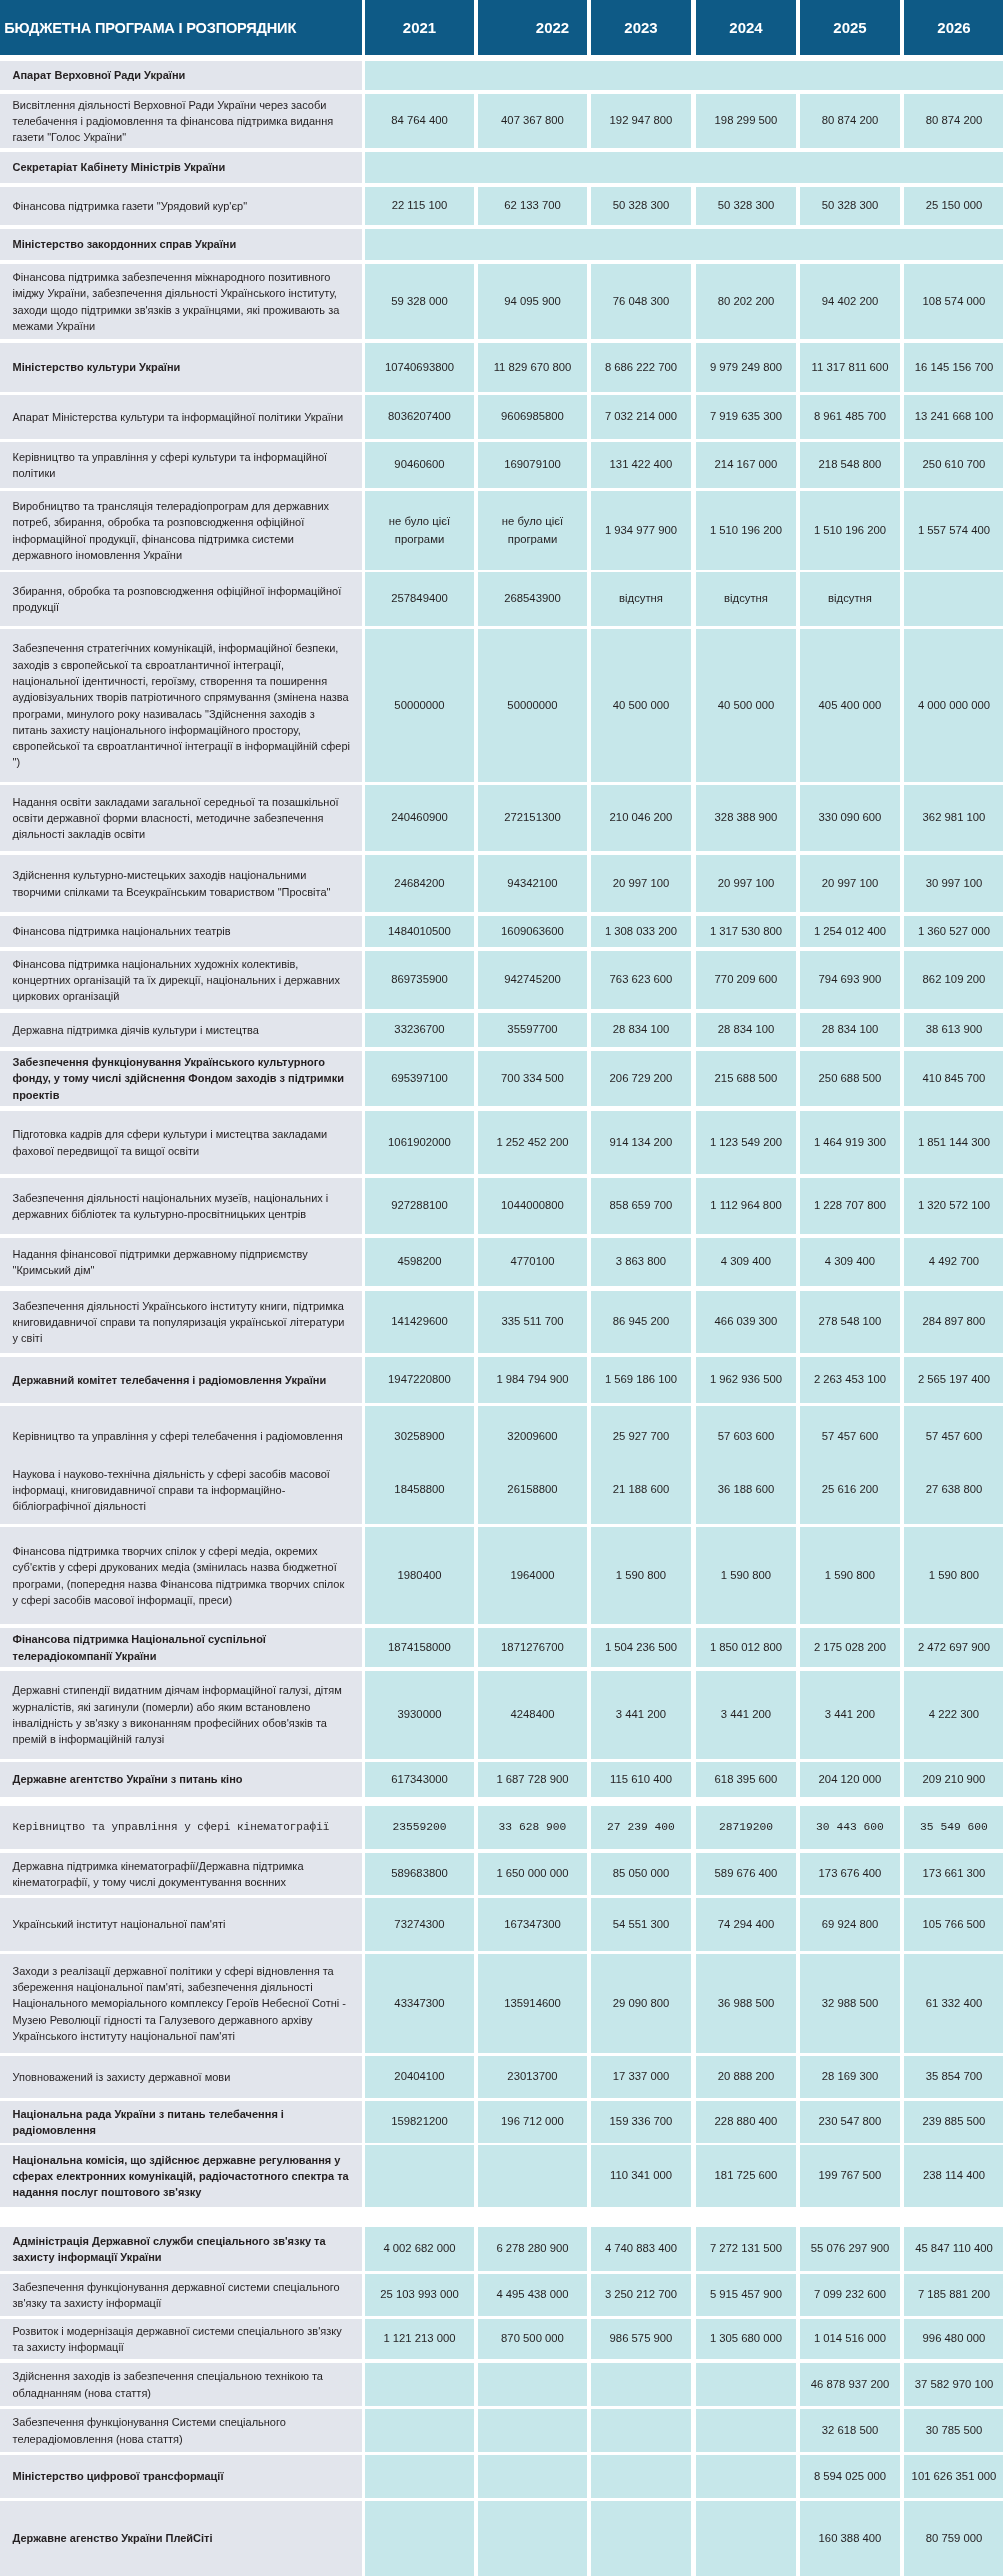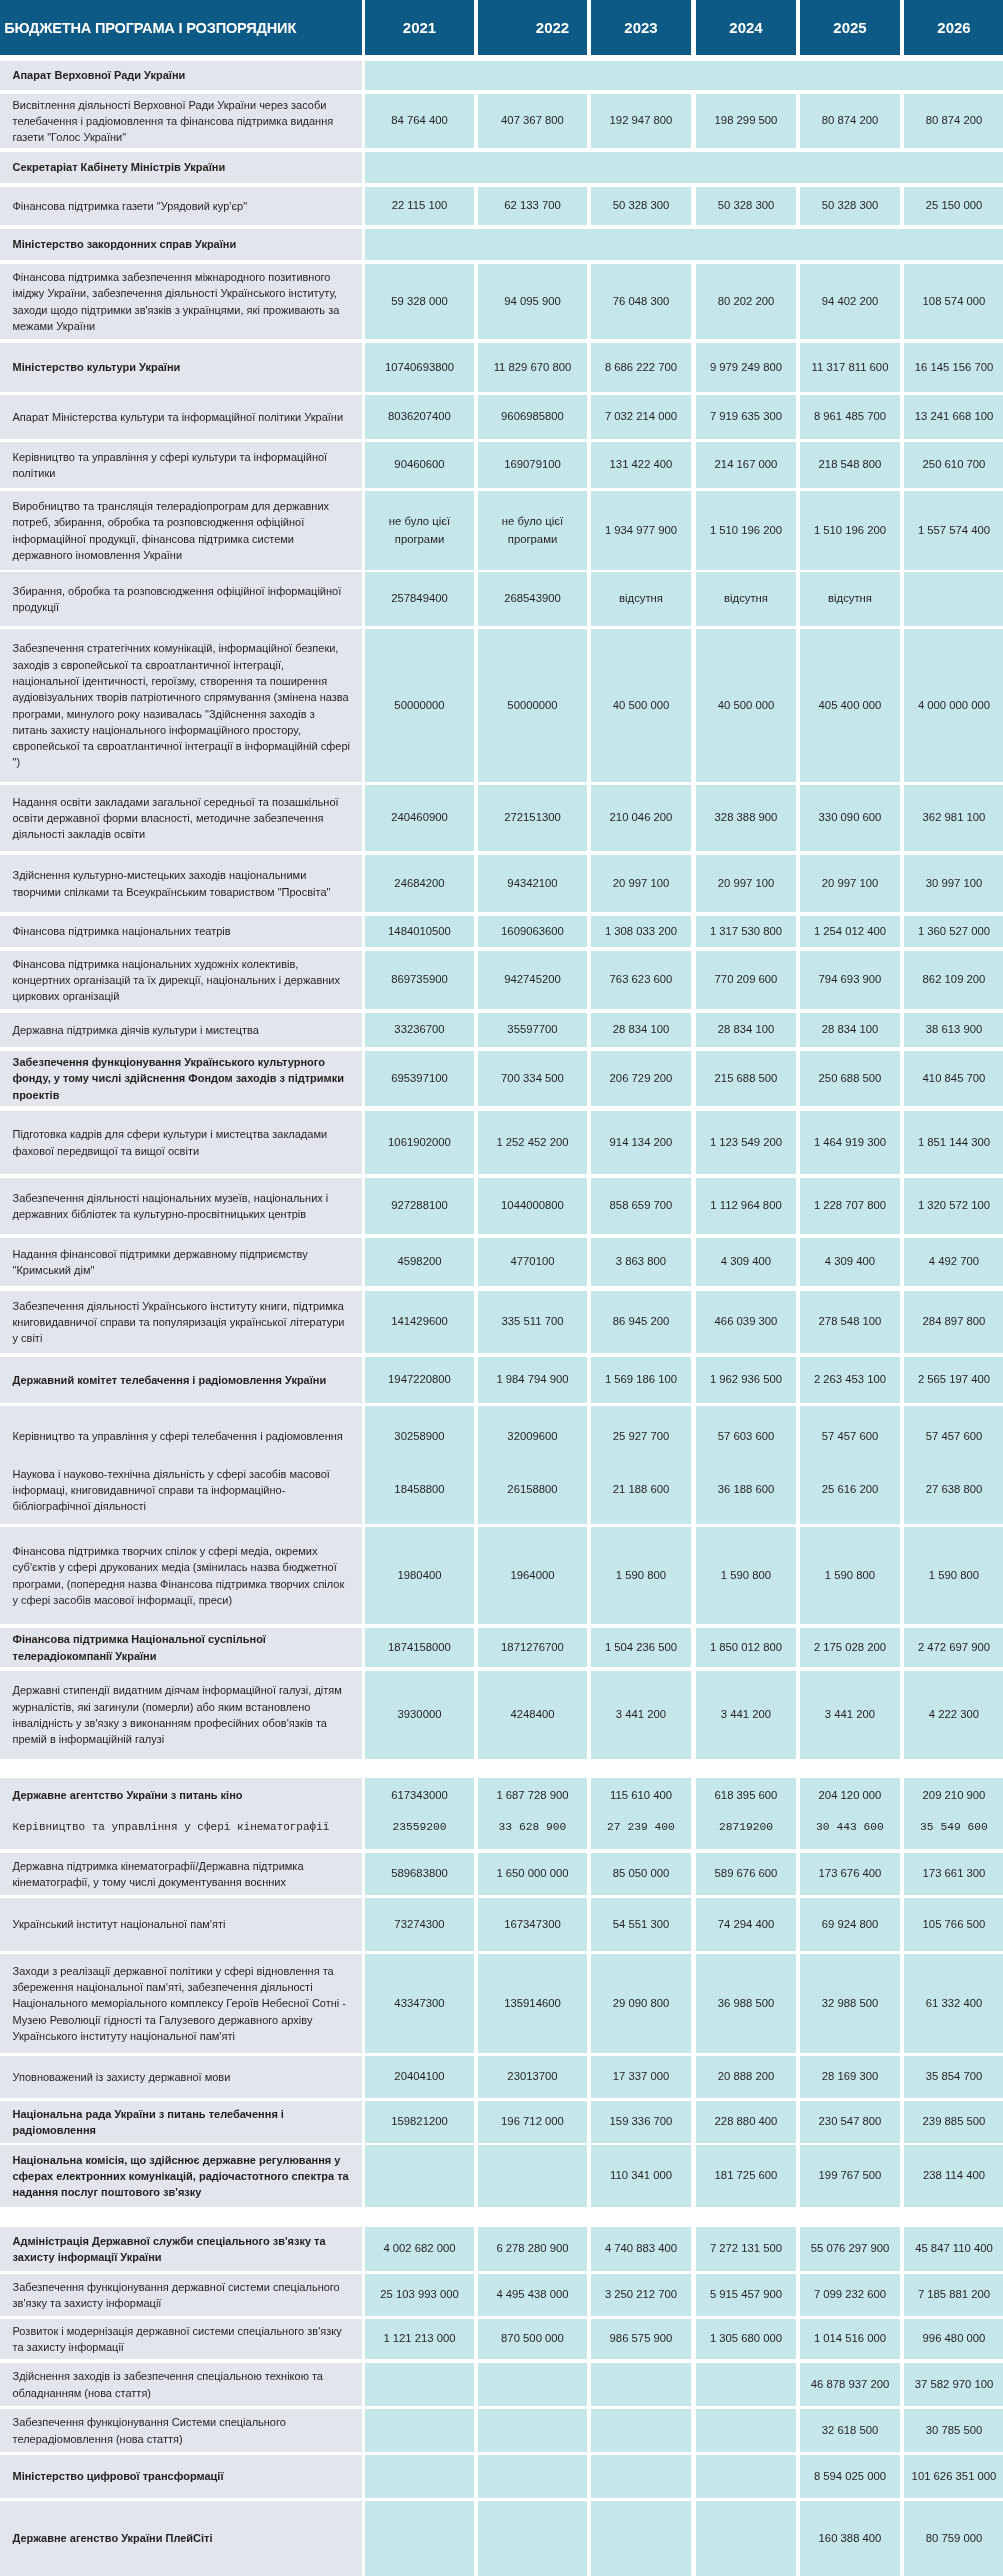--- a/index.html
+++ b/index.html
@@ -269,21 +269,21 @@
     </div>
     <div class="row" style="top: 1671px; height: 88px;">
       <div class="cell c0 label">Державні стипендії видатним діячам інформаційної галузі, дітям журналістів, які загинули (померли) або яким встановлено інвалідність у зв'язку з виконанням професійних обов'язків та премій в інформаційній галузі</div>
       <div class="cell val c1">3930000</div>
       <div class="cell val c2">4248400</div>
       <div class="cell val c3">3 441 200</div>
       <div class="cell val c4">3 441 200</div>
       <div class="cell val c5">3 441 200</div>
       <div class="cell val c6">4 222 300</div>
     </div>
-    <div class="row" style="top: 1762px; height: 35px; margin-top: 16px;">
+    <div class="row" style="top: 1762px; height: 35px;">
       <div class="cell c0 label bold">Державне агентство України з питань кіно</div>
       <div class="cell val c1">617343000</div>
       <div class="cell val c2">1 687 728 900</div>
       <div class="cell val c3">115 610 400</div>
       <div class="cell val c4">618 395 600</div>
       <div class="cell val c5">204 120 000</div>
       <div class="cell val c6">209 210 900</div>
     </div>
     <div class="row" style="top: 1806px; height: 43px; font-family: Liberation Mono, monospace;">
       <div class="cell c0 label">Керівництво та управління у сфері кінематографії</div>
@@ -292,21 +292,21 @@
       <div class="cell val c3">27 239 400</div>
       <div class="cell val c4">28719200</div>
       <div class="cell val c5">30 443 600</div>
       <div class="cell val c6">35 549 600</div>
     </div>
     <div class="row" style="top: 1853px; height: 42px;">
       <div class="cell c0 label">Державна підтримка кінематографії/Державна підтримка кінематографії, у тому числі документування воєнних</div>
       <div class="cell val c1">589683800</div>
       <div class="cell val c2">1 650 000 000</div>
       <div class="cell val c3">85 050 000</div>
-      <div class="cell val c4">589 676 600</div>
+      <div class="cell val c4">589 676 400</div>
       <div class="cell val c5">173 676 400</div>
       <div class="cell val c6">173 661 300</div>
     </div>
     <div class="row" style="top: 1898px; height: 53px;">
       <div class="cell c0 label">Український інститут національної пам'яті</div>
       <div class="cell val c1">73274300</div>
       <div class="cell val c2">167347300</div>
       <div class="cell val c3">54 551 300</div>
       <div class="cell val c4">74 294 400</div>
       <div class="cell val c5">69 924 800</div>

